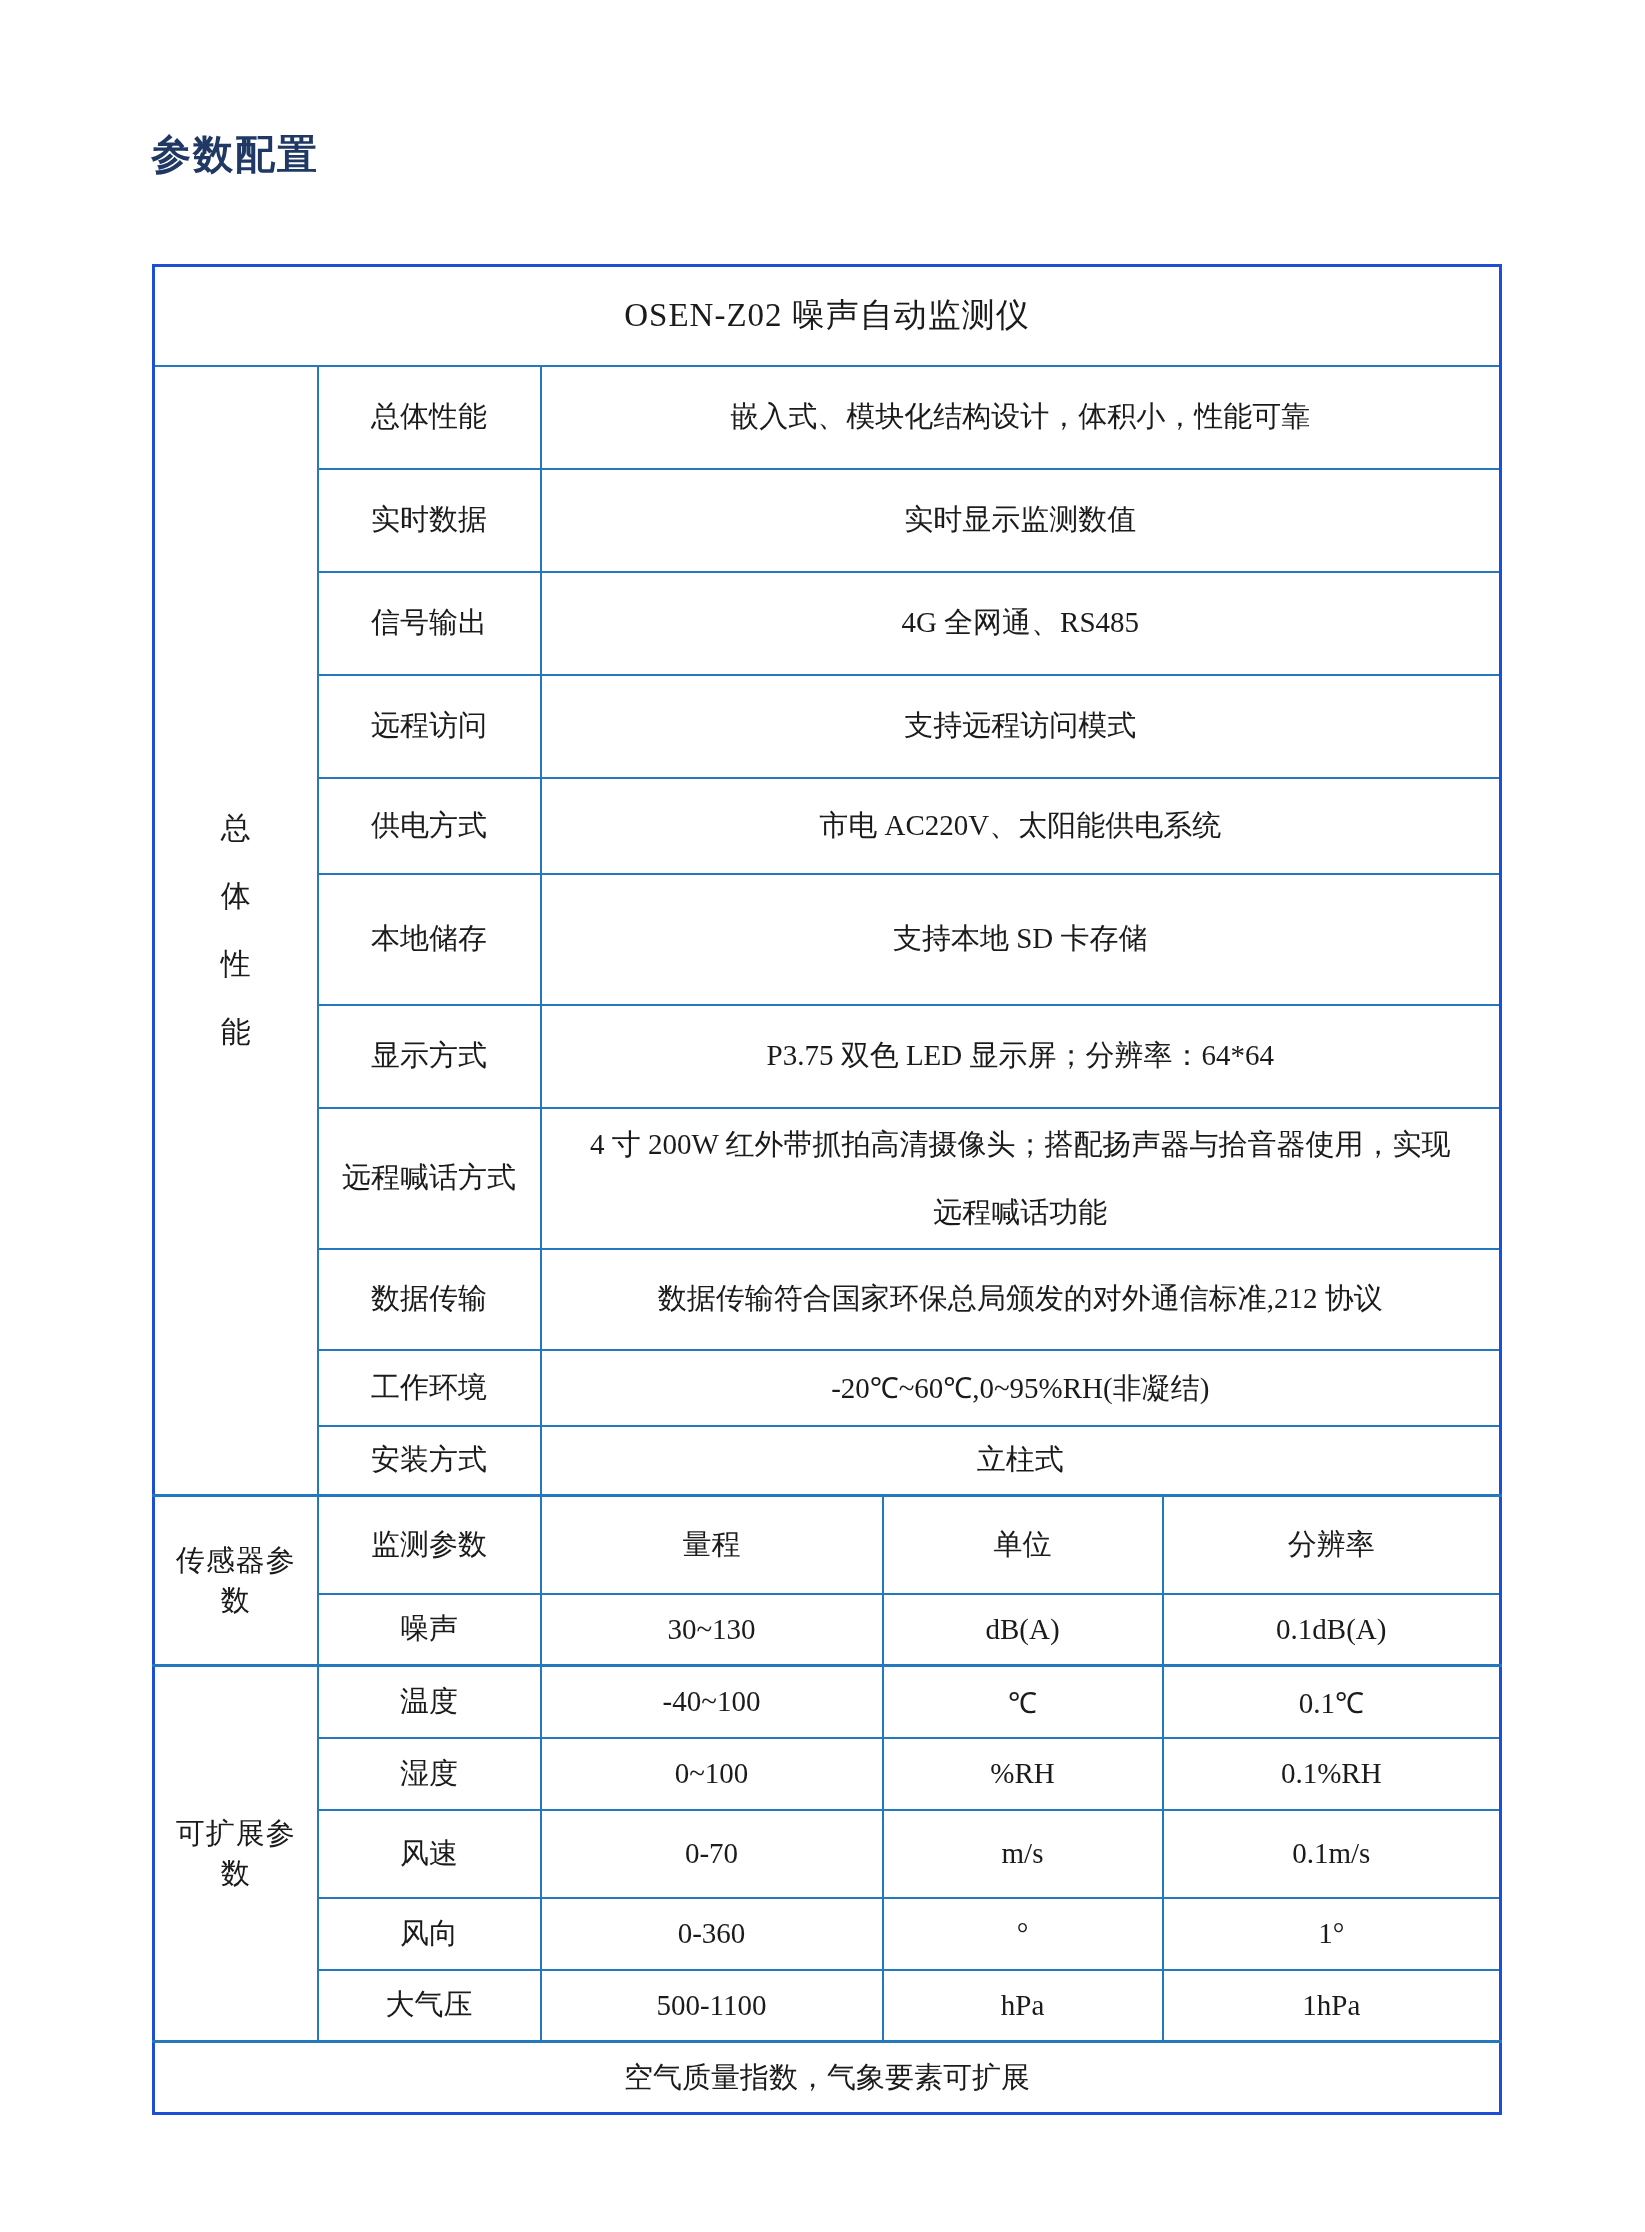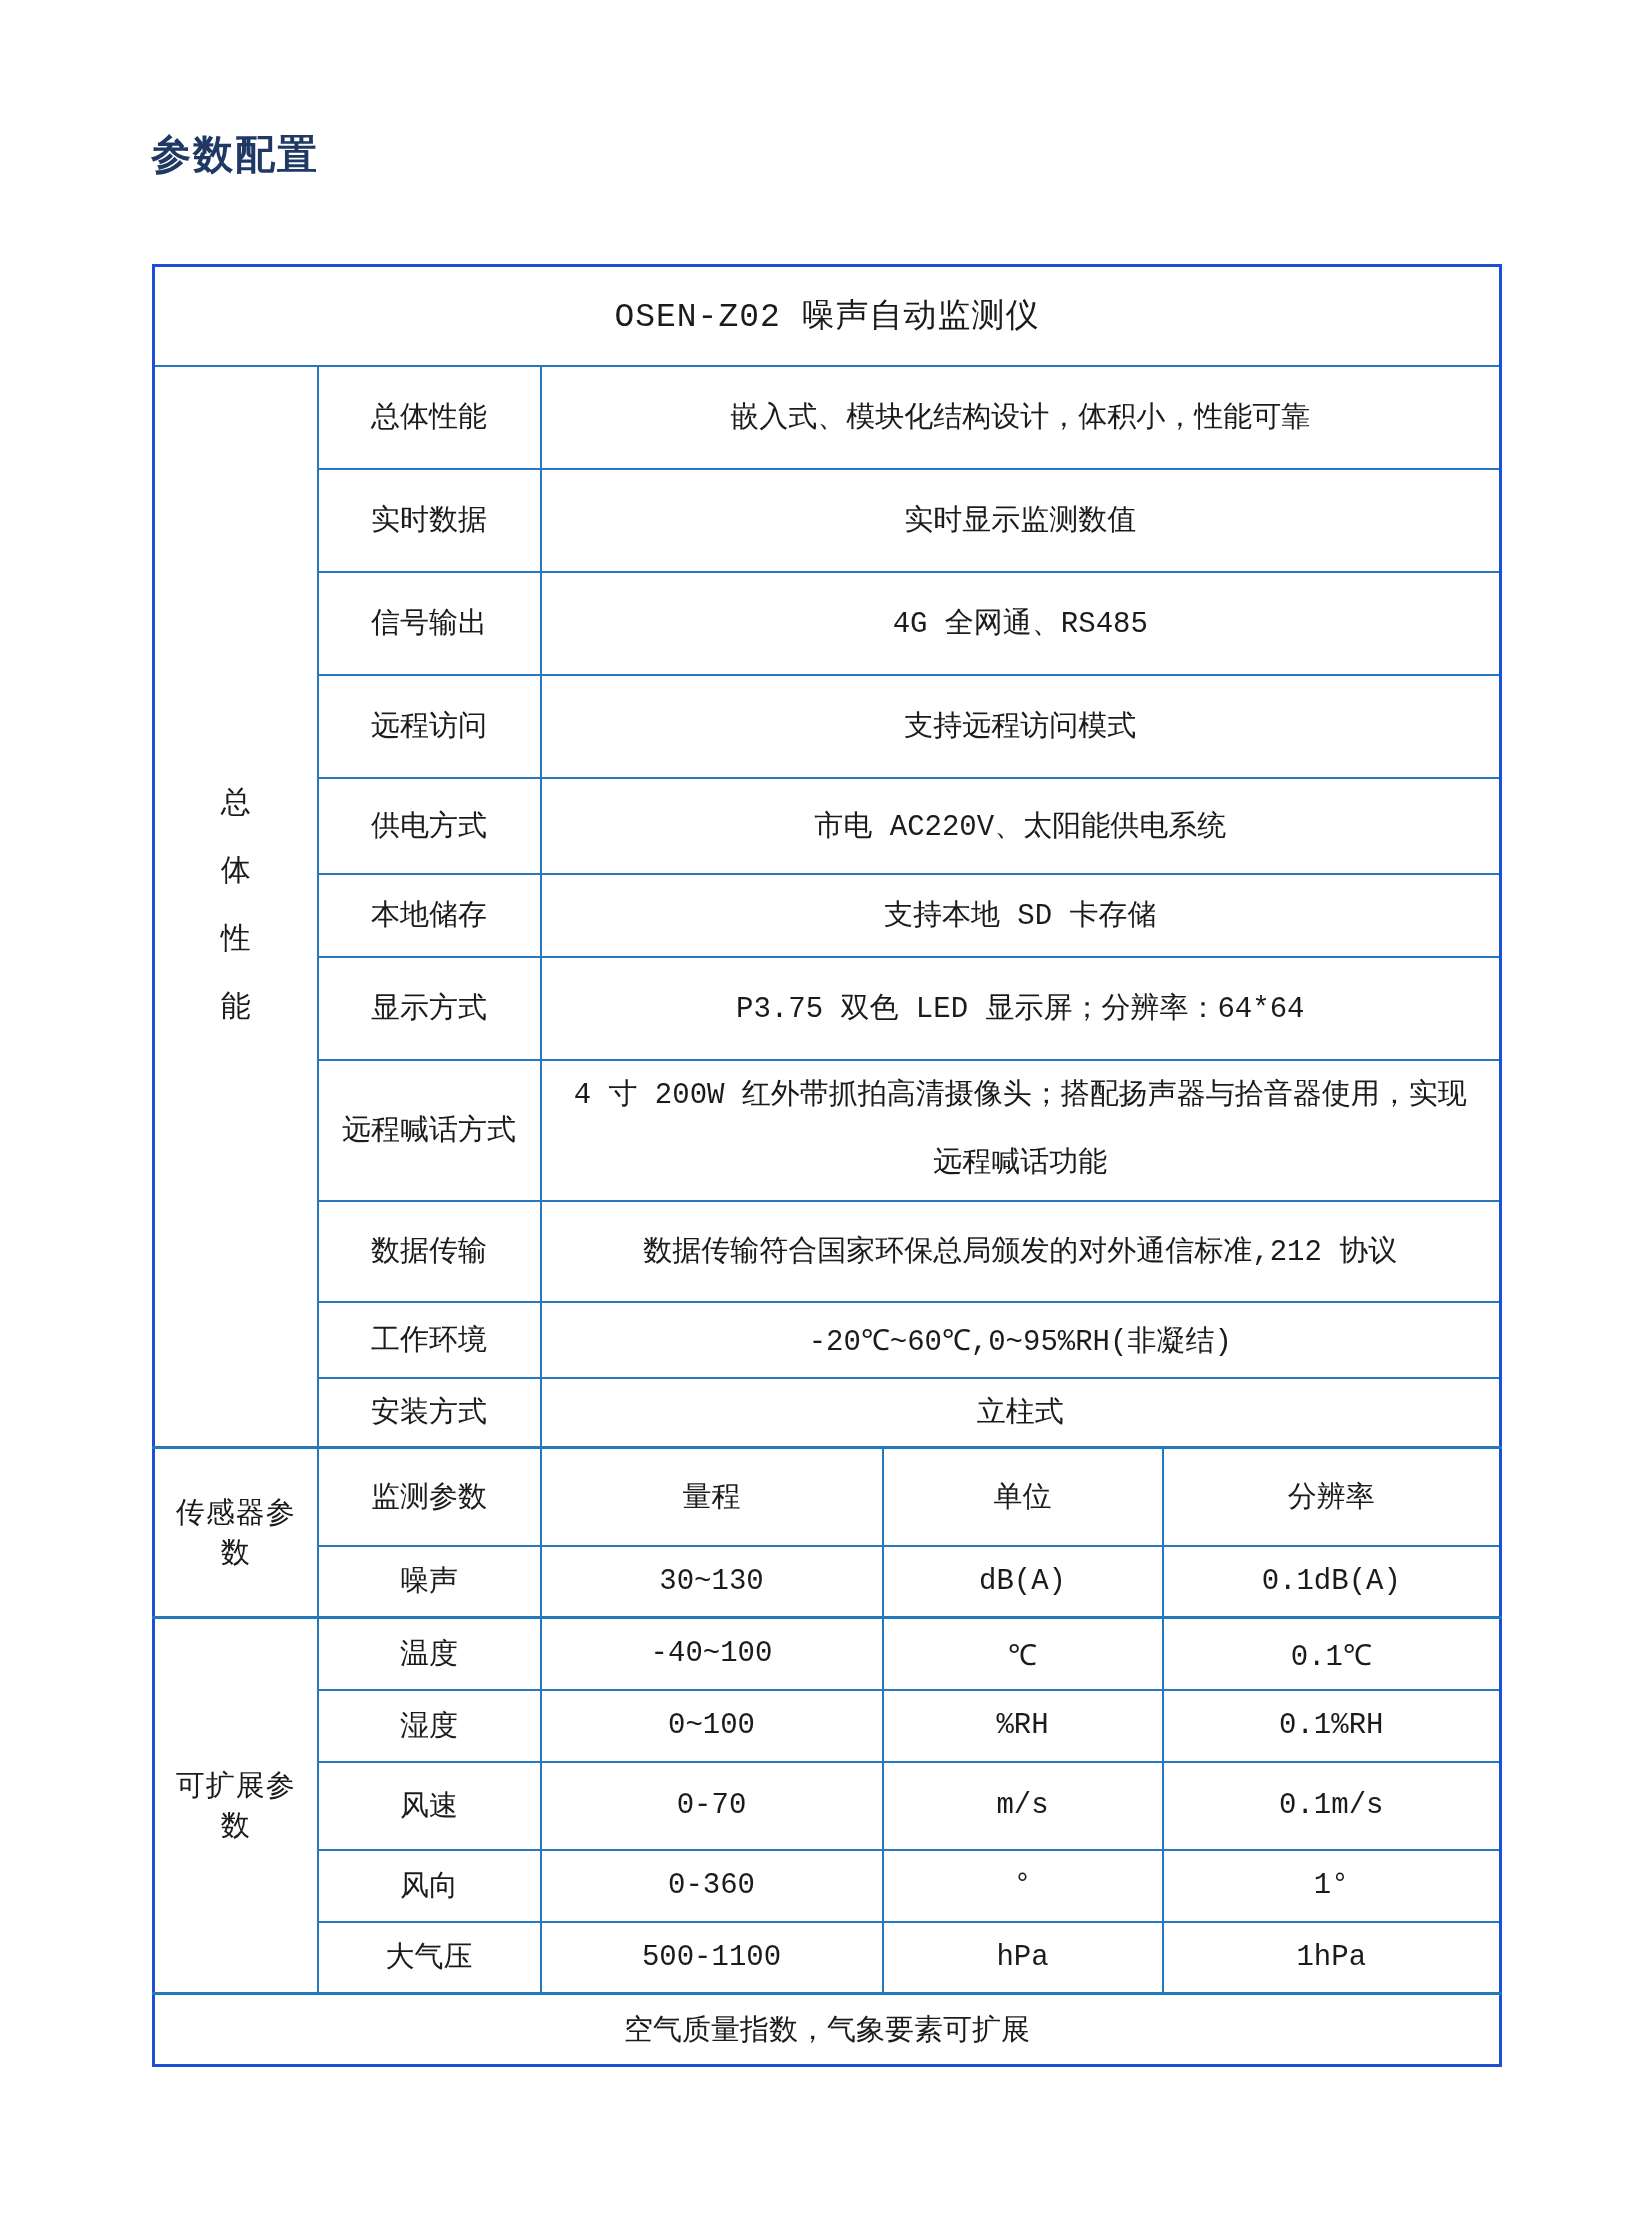--- a/index.html
+++ b/index.html
@@ -1,20 +1,20 @@
 <!DOCTYPE html>
 <html><head>
 <meta charset="utf-8">
 <style>
   html,body{margin:0;padding:0;background:#ffffff;}
   .page{
     position:relative;
     width:1646px;height:2233px;
     background:#ffffff;
-    font-family:Liberation Mono, monospace;
+    font-family:Liberation Serif, serif;
     color:#1b1b1b;
     overflow:hidden;
   }
   .heading{
     position:absolute;
     left:151px;top:127px;
     margin:0;
     font-size:40px;
     font-weight:bold;
     color:#1F3864;
@@ -85,21 +85,21 @@
       <td colspan="3">4G 全网通、RS485</td>
     </tr>
     <tr style="height:103px">
       <td>远程访问</td>
       <td colspan="3">支持远程访问模式</td>
     </tr>
     <tr style="height:96px">
       <td>供电方式</td>
       <td colspan="3">市电 AC220V、太阳能供电系统</td>
     </tr>
-    <tr style="height:83px">
+    <tr style="height:131px">
       <td>本地储存</td>
       <td colspan="3">支持本地 SD 卡存储</td>
     </tr>
     <tr style="height:103px">
       <td>显示方式</td>
       <td colspan="3">P3.75 双色 LED 显示屏；分辨率：64*64</td>
     </tr>
     <tr style="height:141px">
       <td>远程喊话方式</td>
       <td colspan="3" class="two-line">

